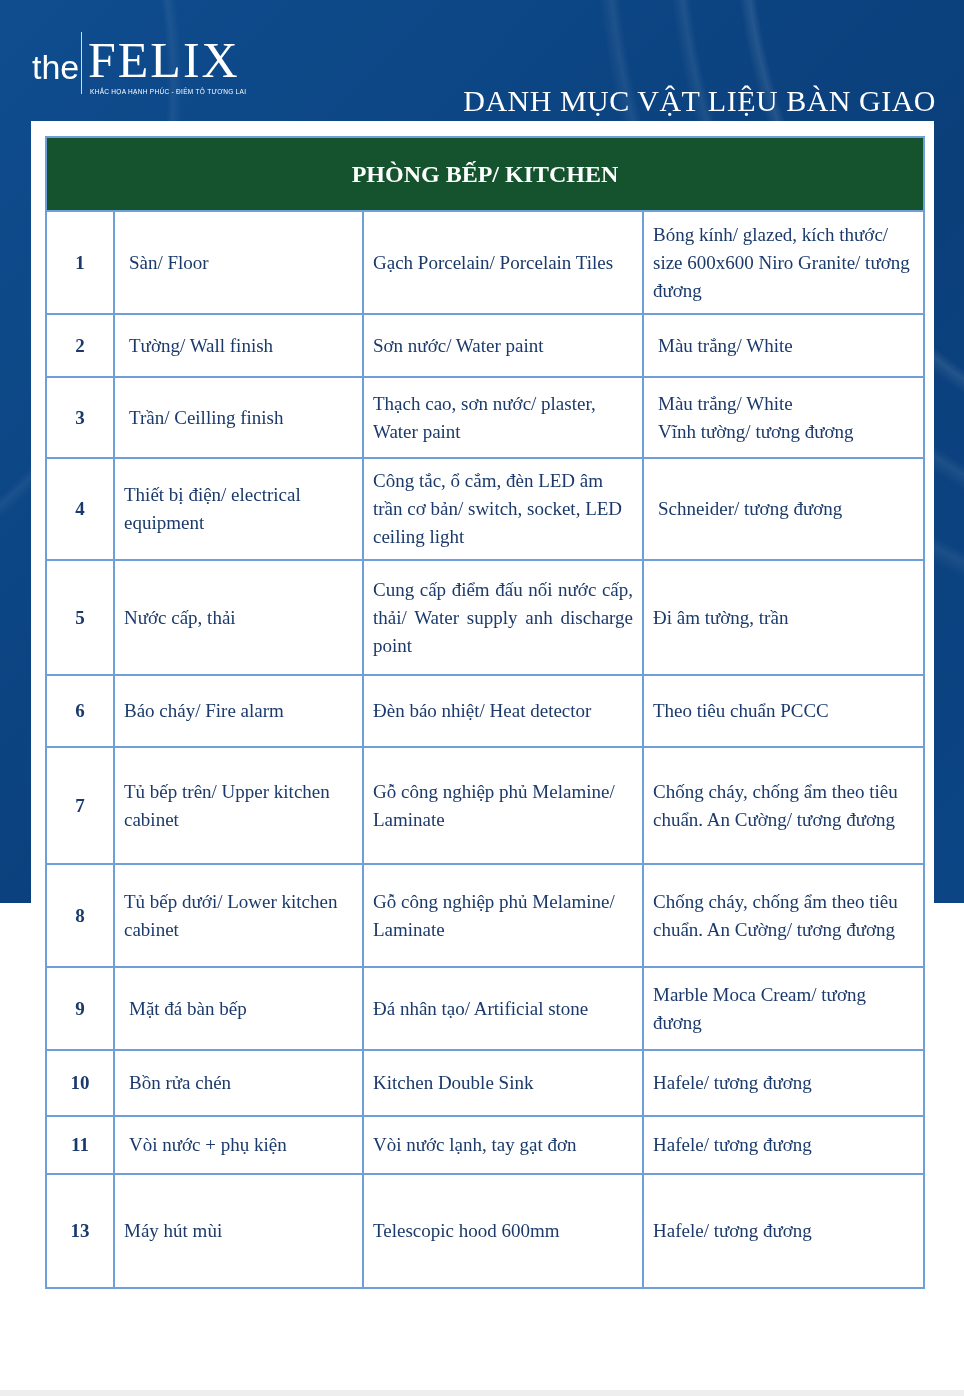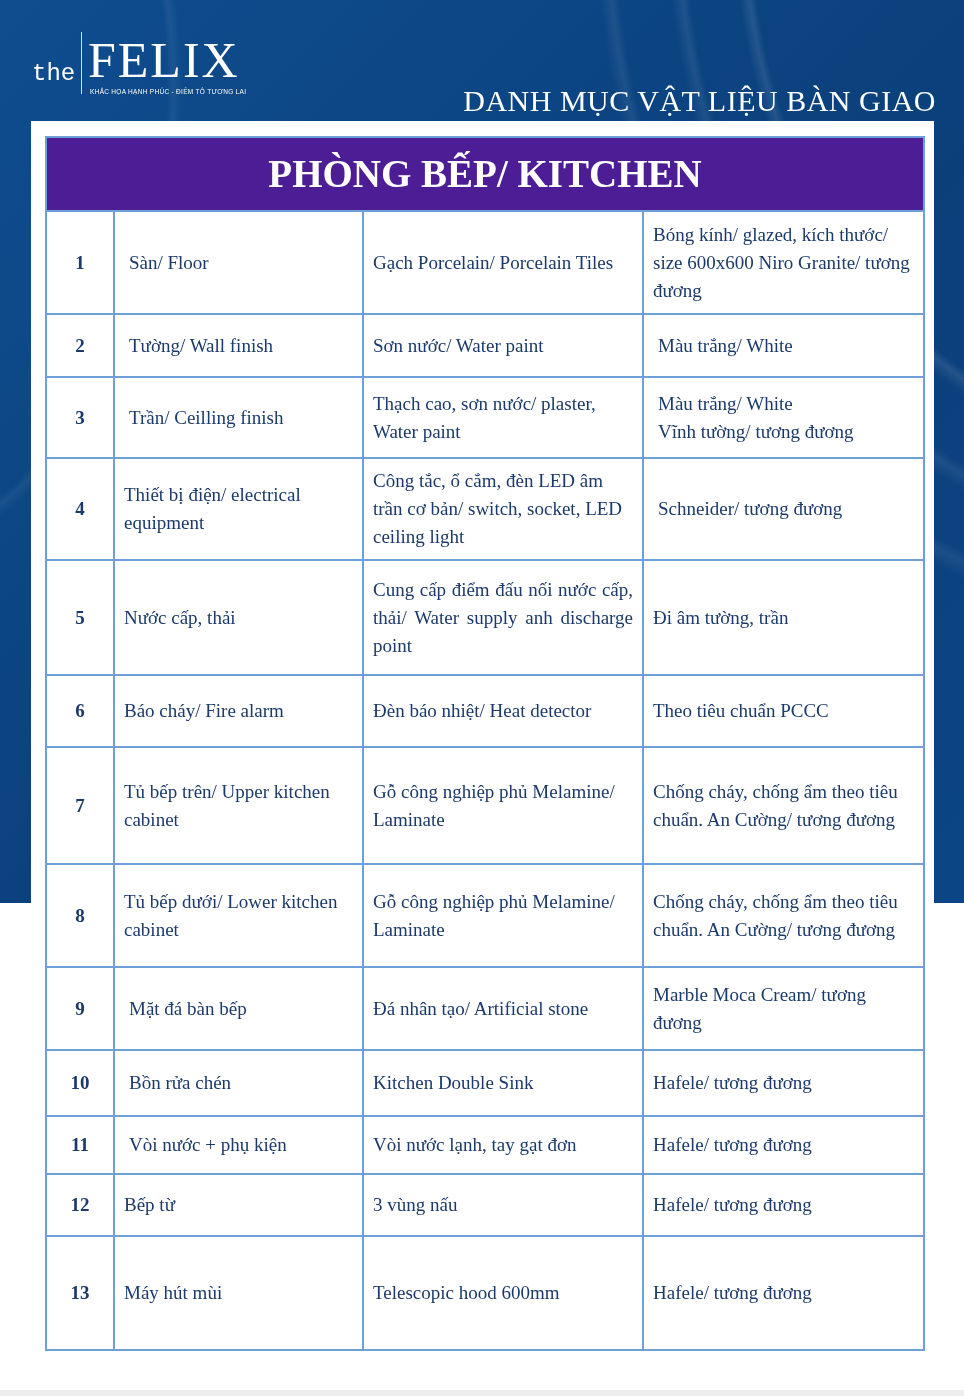--- a/index.html
+++ b/index.html
@@ -18,22 +18,22 @@
       radial-gradient(ellipse 600px 800px at -20% 10%, rgba(255,255,255,0.00) 60%, rgba(255,255,255,0.06) 61%, rgba(255,255,255,0.00) 62.5%),
       linear-gradient(135deg, #0f4d8f 0%, #0a3f7a 60%, #0c4585 100%);
   }
   .bottom-band {
     position:absolute; left:0; top:1390px; width:964px; height:6px; background:#eeeeee;
   }
   .logo {
     position:absolute; left:32px; top:30px; height:70px; color:#fff;
   }
   .logo-the {
-    position:absolute; left:0; top:30px; font-size:24px; letter-spacing:0px; color:#fff;
-    font-family:Liberation Mono, monospace;
+    position:absolute; left:0; top:18px; font-size:34px; letter-spacing:0px; color:#fff;
+    font-family:Liberation Sans, sans-serif;
   }
   .logo-divider {
     position:absolute; left:49px; top:2px; width:1px; height:62px; background:rgba(255,255,255,0.8);
   }
   .logo-felix {
     position:absolute; left:56px; top:2px; font-size:50px; letter-spacing:2px; color:#fff;
     font-family:Liberation Serif, serif; line-height:56px;
   }
   .logo-tagline {
     position:absolute; left:58px; top:58px; font-size:6.5px; letter-spacing:0.3px; color:#fff;
@@ -49,21 +49,21 @@
   table.spec {
     position:absolute; left:45px; top:136px; width:878px;
     border-collapse:collapse; table-layout:fixed;
     color:#1b3a6b; font-size:19px;
   }
   table.spec td, table.spec th {
     border:2px solid #6f9fd8; padding:0 9px; vertical-align:middle;
     line-height:28px;
   }
   table.spec th.section {
-    background:#4c1d95; color:#fff; font-weight:bold; font-size:39px;
+    background:#14532d; color:#fff; font-weight:bold; font-size:24px;
     text-align:center; height:72px; line-height:72px; padding:0;
   }
   td.num { text-align:center; font-weight:bold; padding:0; }
   td.justify { text-align:justify; }
 </style>
 </head>
 <body>
 
 <div class="bg-blue"></div>
 <div class="bottom-band"></div>
@@ -152,26 +152,20 @@
       <td style="padding-left:14px">Bồn rửa chén</td>
       <td>Kitchen Double Sink</td>
       <td>Hafele/ tương đương</td>
     </tr>
     <tr style="height:58px">
       <td class="num">11</td>
       <td style="padding-left:14px">Vòi nước + phụ kiện</td>
       <td>Vòi nước lạnh, tay gạt đơn</td>
       <td>Hafele/ tương đương</td>
     </tr>
-    <tr style="height:62px">
-      <td class="num">12</td>
-      <td>Bếp từ</td>
-      <td>3 vùng nấu</td>
-      <td>Hafele/ tương đương</td>
-    </tr>
     <tr style="height:114px">
       <td class="num">13</td>
       <td>Máy hút mùi</td>
       <td>Telescopic hood 600mm</td>
       <td>Hafele/ tương đương</td>
     </tr>
   </tbody>
 </table>
 
 </body></html>

